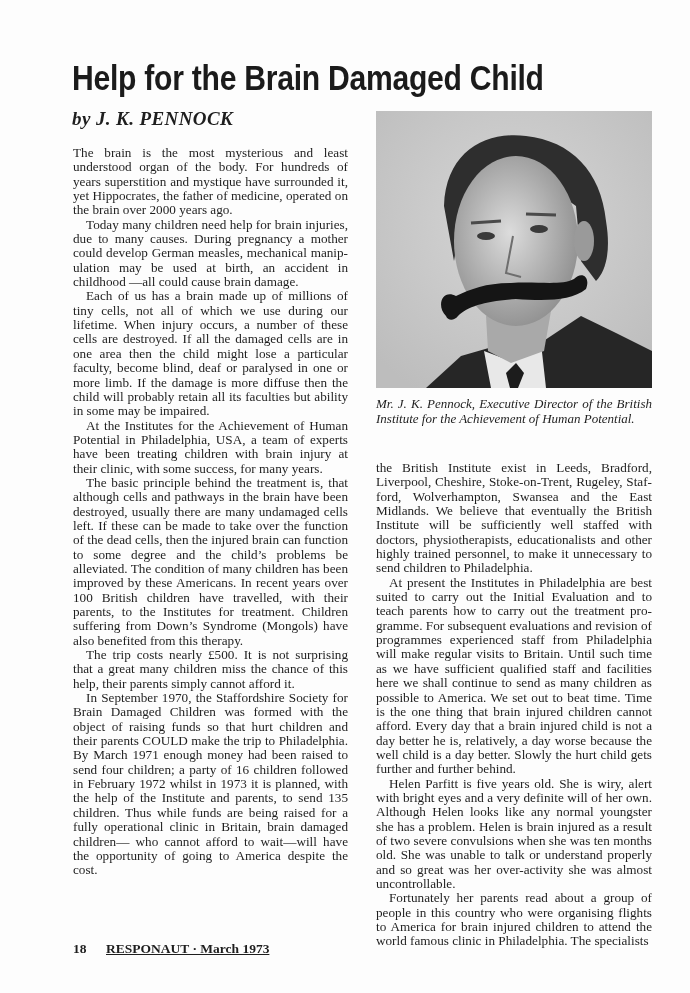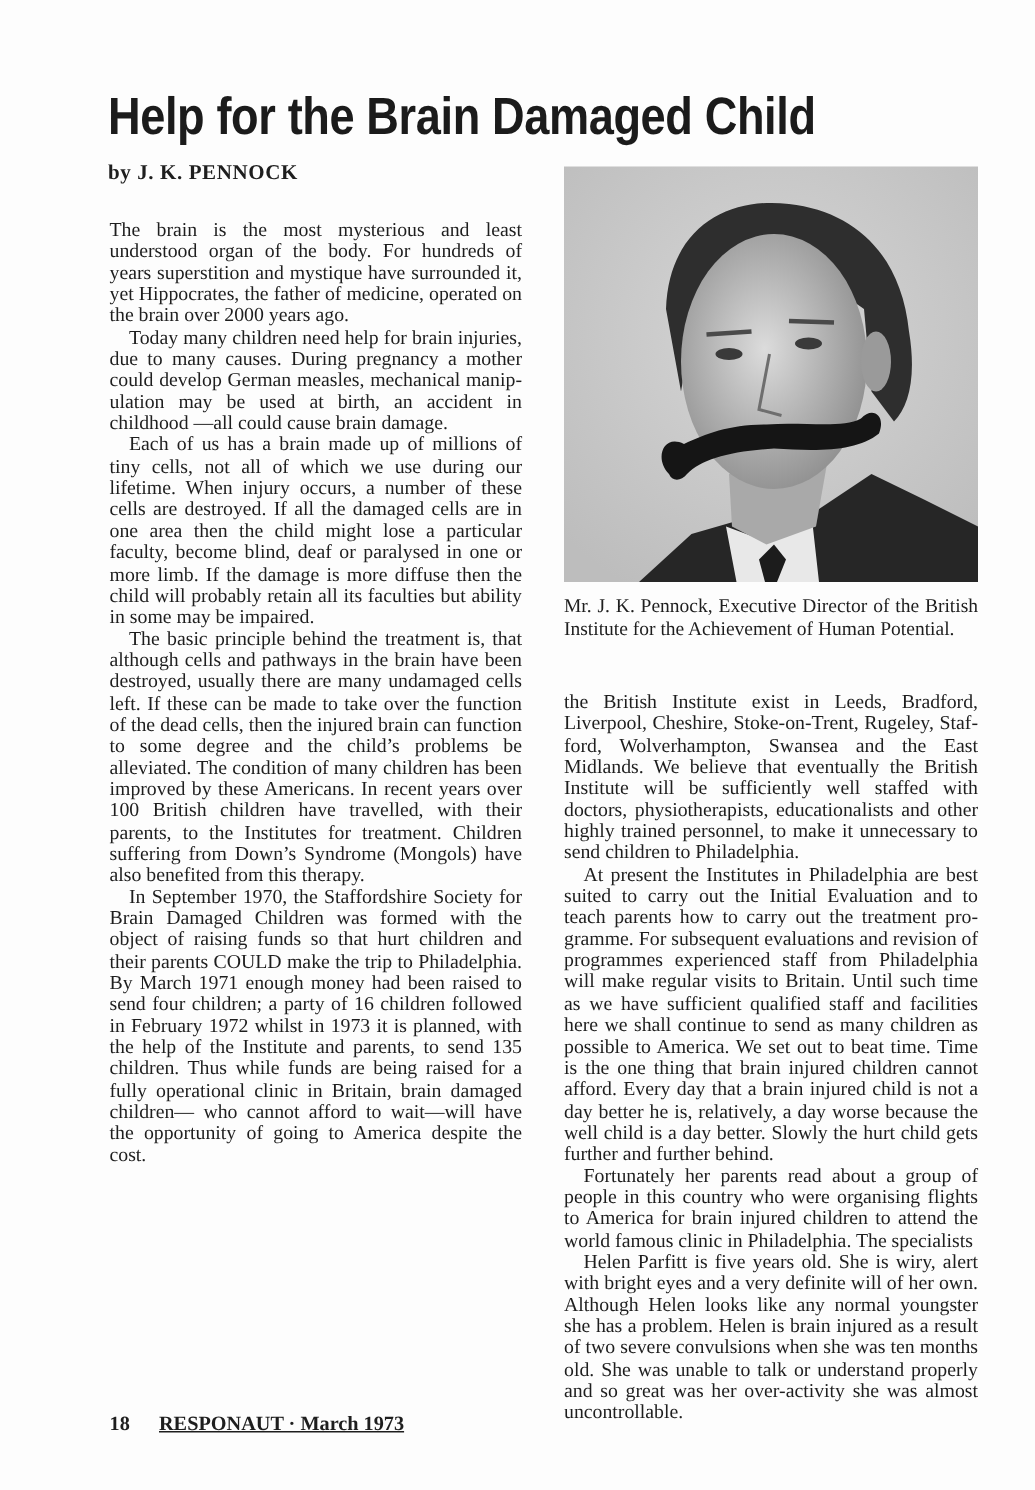--- a/index.html
+++ b/index.html
@@ -10,58 +10,60 @@
     }
     .title {
       position: absolute; left: 72px; top: 58px;
       font-family: "Liberation Sans", "DejaVu Sans", sans-serif;
       font-weight: bold; font-size: 35px; letter-spacing: -0.3px;
       transform: scaleX(0.86); transform-origin: left center;
       color: #1b1b1b; white-space: nowrap; margin: 0;
     }
     .byline {
       position: absolute; left: 72px; top: 108px;
-      font-weight: bold; font-size: 14px; letter-spacing: 0.4px;
-      margin: 0; white-space: nowrap;
+      font-weight: bold; font-size: 19px; letter-spacing: 0.4px;
+      margin: 0; white-space: nowrap; font-style: italic;
     }
     .col {
       position: absolute; font-size: 13.2px; line-height: 14.35px;
       text-align: justify; hyphens: manual;
     }
     .col-left { left: 73px; top: 146px; width: 275px; }
     .col-right { left: 376px; top: 461px; width: 276px; }
     .col p { margin: 0; text-indent: 13px; }
     .col p.first { text-indent: 0; }
     .photo {
       position: absolute; left: 376px; top: 111px; width: 276px; height: 277px;
       background: #c9c9c9; overflow: hidden;
     }
     .photo svg { width: 100%; height: 100%; display: block; }
     .caption {
       position: absolute; left: 376px; top: 397px; width: 276px;
-      font-size: 13px; line-height: 14.5px;
+      font-style: italic; font-size: 13px; line-height: 14.5px;
       text-align: justify; margin: 0;
     }
     .footer {
       position: absolute; left: 73px; top: 941px; font-weight: bold;
       font-size: 13.5px; white-space: nowrap; text-decoration: underline;
     }
     .footer .page-num { display: inline-block; width: 33px; }
   </style>
 </head>
 <body>
 
 <h1 class="title">Help for the Brain Damaged Child</h1>
 <p class="byline">by J. K. PENNOCK</p>
 
 <div class="col col-left">
   <p class="first">The brain is the most mysterious and least understood organ of the body. For hundreds of years super­stition and mystique have surrounded it, yet Hip­pocrates, the father of medicine, operated on the brain over 2000 years ago.</p>
   <p>Today many children need help for brain injuries, due to many causes. During pregnancy a mother could develop German measles, mechanical manip­ulation may be used at birth, an accident in childhood —all could cause brain damage.</p>
   <p>Each of us has a brain made up of millions of tiny cells, not all of which we use during our lifetime. When injury occurs, a number of these cells are destroyed. If all the damaged cells are in one area then the child might lose a particular faculty, become blind, deaf or paralysed in one or more limb. If the damage is more diffuse then the child will probably retain all its faculties but ability in some may be impaired.</p>
+  <p>At the Institutes for the Achievement of Human Potential in Philadelphia, USA, a team of experts have been treating children with brain injury at their clinic, with some success, for many years.</p>
   <p>The basic principle behind the treatment is, that although cells and pathways in the brain have been destroyed, usually there are many undamaged cells left. If these can be made to take over the function of the dead cells, then the injured brain can function to some degree and the child’s problems be alleviated. The condition of many children has been improved by these Americans. In recent years over 100 British children have travelled, with their parents, to the Institutes for treatment. Children suffering from Down’s Syndrome (Mongols) have also benefited from this therapy.</p>
+  <p>The trip costs nearly £500. It is not surprising that a great many children miss the chance of this help, their parents simply cannot afford it.</p>
   <p>In September 1970, the Staffordshire Society for Brain Damaged Children was formed with the object of raising funds so that hurt children and their parents COULD make the trip to Philadelphia. By March 1971 enough money had been raised to send four children; a party of 16 children followed in February 1972 whilst in 1973 it is planned, with the help of the Institute and parents, to send 135 children. Thus while funds are being raised for a fully opera­tional clinic in Britain, brain damaged children— who cannot afford to wait—will have the opportunity of going to America despite the cost.</p>
 </div>
 
 <div class="photo">
   <svg viewBox="0 0 276 277" preserveAspectRatio="none">
     <defs>
       <radialGradient id="bg" cx="50%" cy="40%" r="70%">
         <stop offset="0%" stop-color="#d6d6d6"></stop>
         <stop offset="100%" stop-color="#bdbdbd"></stop>
       </radialGradient>
@@ -94,19 +96,19 @@
 
     <path d="M70 205 C60 195 66 178 80 185 C95 178 110 172 135 172 C160 170 185 175 198 168 C205 160 215 165 210 178 C195 190 170 190 140 188 C110 190 92 195 82 205 C78 210 72 210 70 205 Z" fill="#151515"></path>
   </svg>
 </div>
 
 <p class="caption">Mr. J. K. Pennock, Executive Director of the British Institute for the Achievement of Human Potential.</p>
 
 <div class="col col-right">
   <p class="first">the British Institute exist in Leeds, Bradford, Liverpool, Cheshire, Stoke-on-Trent, Rugeley, Staf­ford, Wolverhampton, Swansea and the East Midlands. We believe that eventually the British Institute will be sufficiently well staffed with doctors, physiotherapists, educationalists and other highly trained personnel, to make it unnecessary to send children to Philadelphia.</p>
   <p>At present the Institutes in Philadelphia are best suited to carry out the Initial Evaluation and to teach parents how to carry out the treatment pro­gramme. For subsequent evaluations and revision of programmes experienced staff from Philadelphia will make regular visits to Britain. Until such time as we have sufficient qualified staff and facilities here we shall continue to send as many children as possible to America. We set out to beat time. Time is the one thing that brain injured children cannot afford. Every day that a brain injured child is not a day better he is, relatively, a day worse because the well child is a day better. Slowly the hurt child gets further and further behind.</p>
+  <p>Helen Parfitt is five years old. She is wiry, alert with bright eyes and a very definite will of her own. Although Helen looks like any normal youngster she has a problem. Helen is brain injured as a result of two severe convulsions when she was ten months old. She was unable to talk or understand properly and so great was her over-activity she was almost un­controllable.</p>
   <p>Fortunately her parents read about a group of people in this country who were organising flights to America for brain injured children to attend the world famous clinic in Philadelphia. The specialists</p>
-  <p>Helen Parfitt is five years old. She is wiry, alert with bright eyes and a very definite will of her own. Although Helen looks like any normal youngster she has a problem. Helen is brain injured as a result of two severe convulsions when she was ten months old. She was unable to talk or understand properly and so great was her over-activity she was almost un­controllable.</p>
 </div>
 
 <div class="footer">
   <span class="page-num">18</span><span>RESPONAUT · March 1973</span>
 </div>
 
 </body></html>

